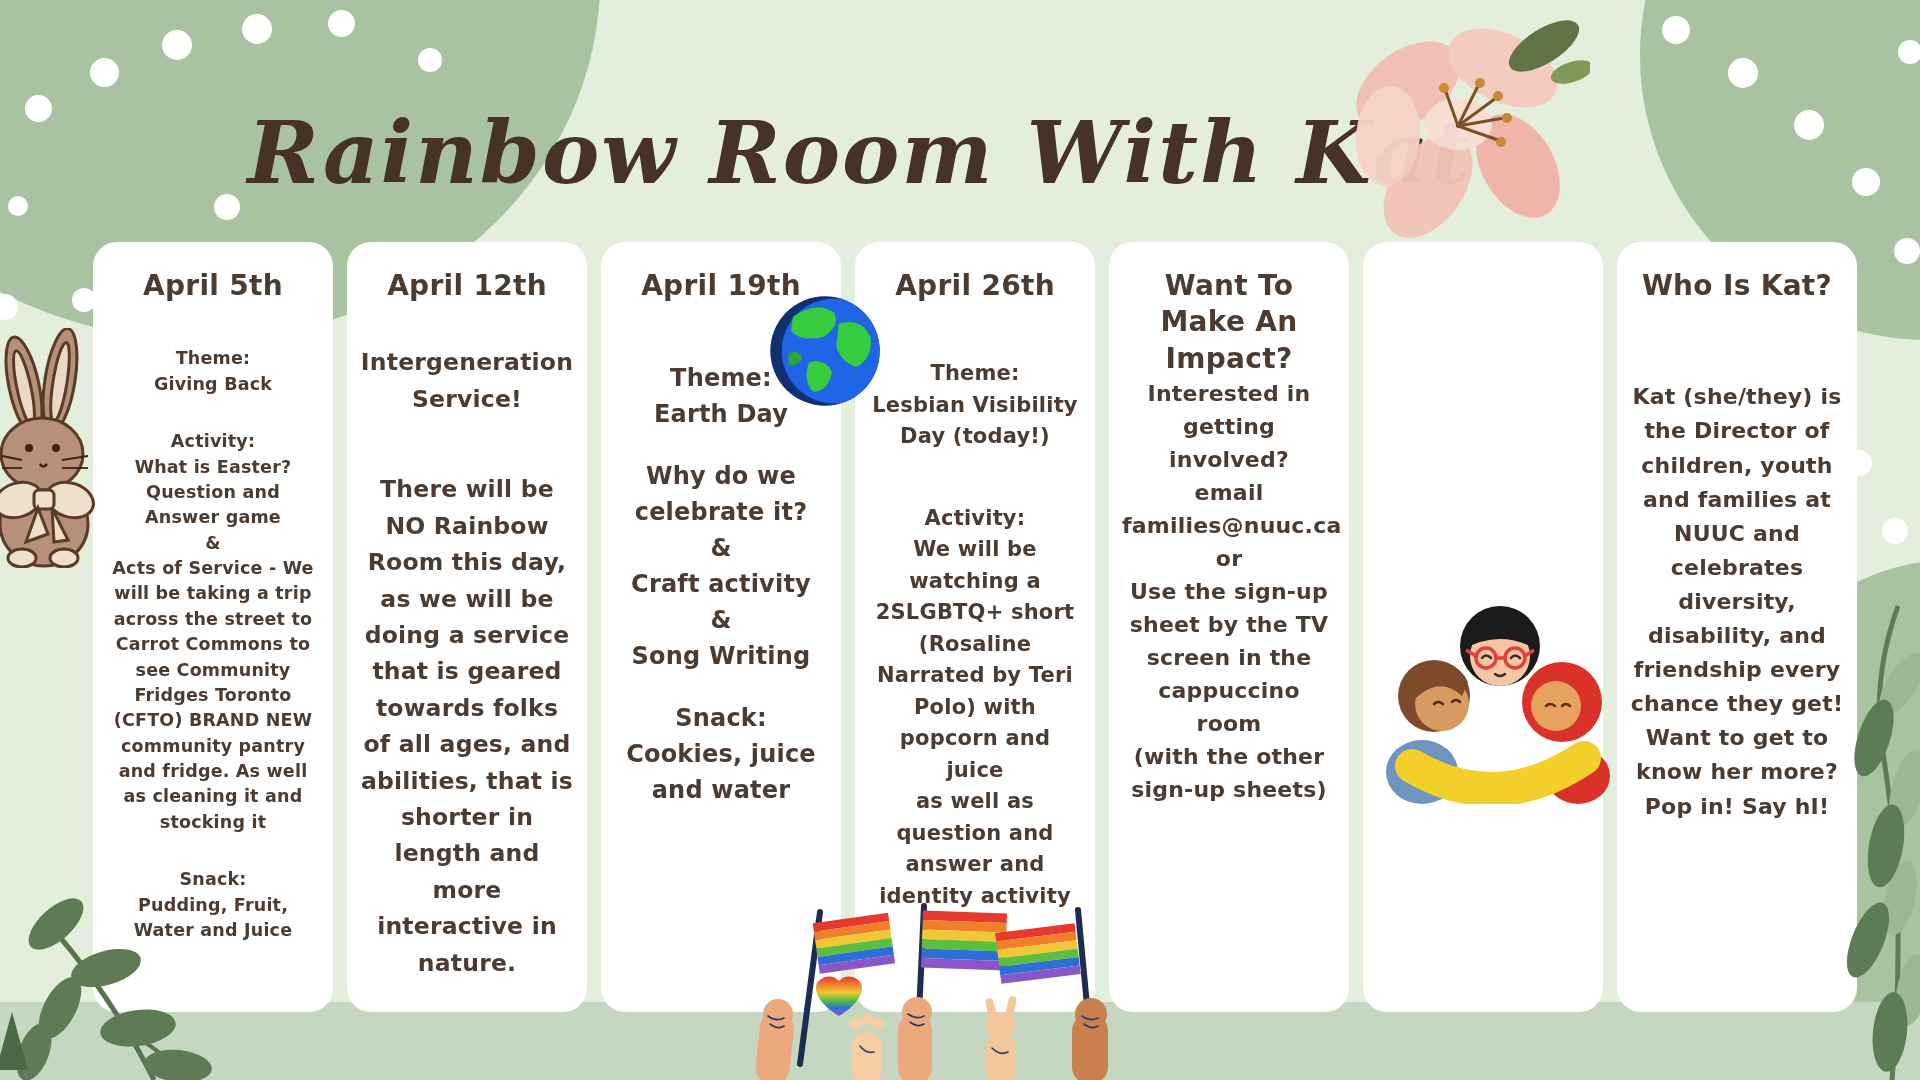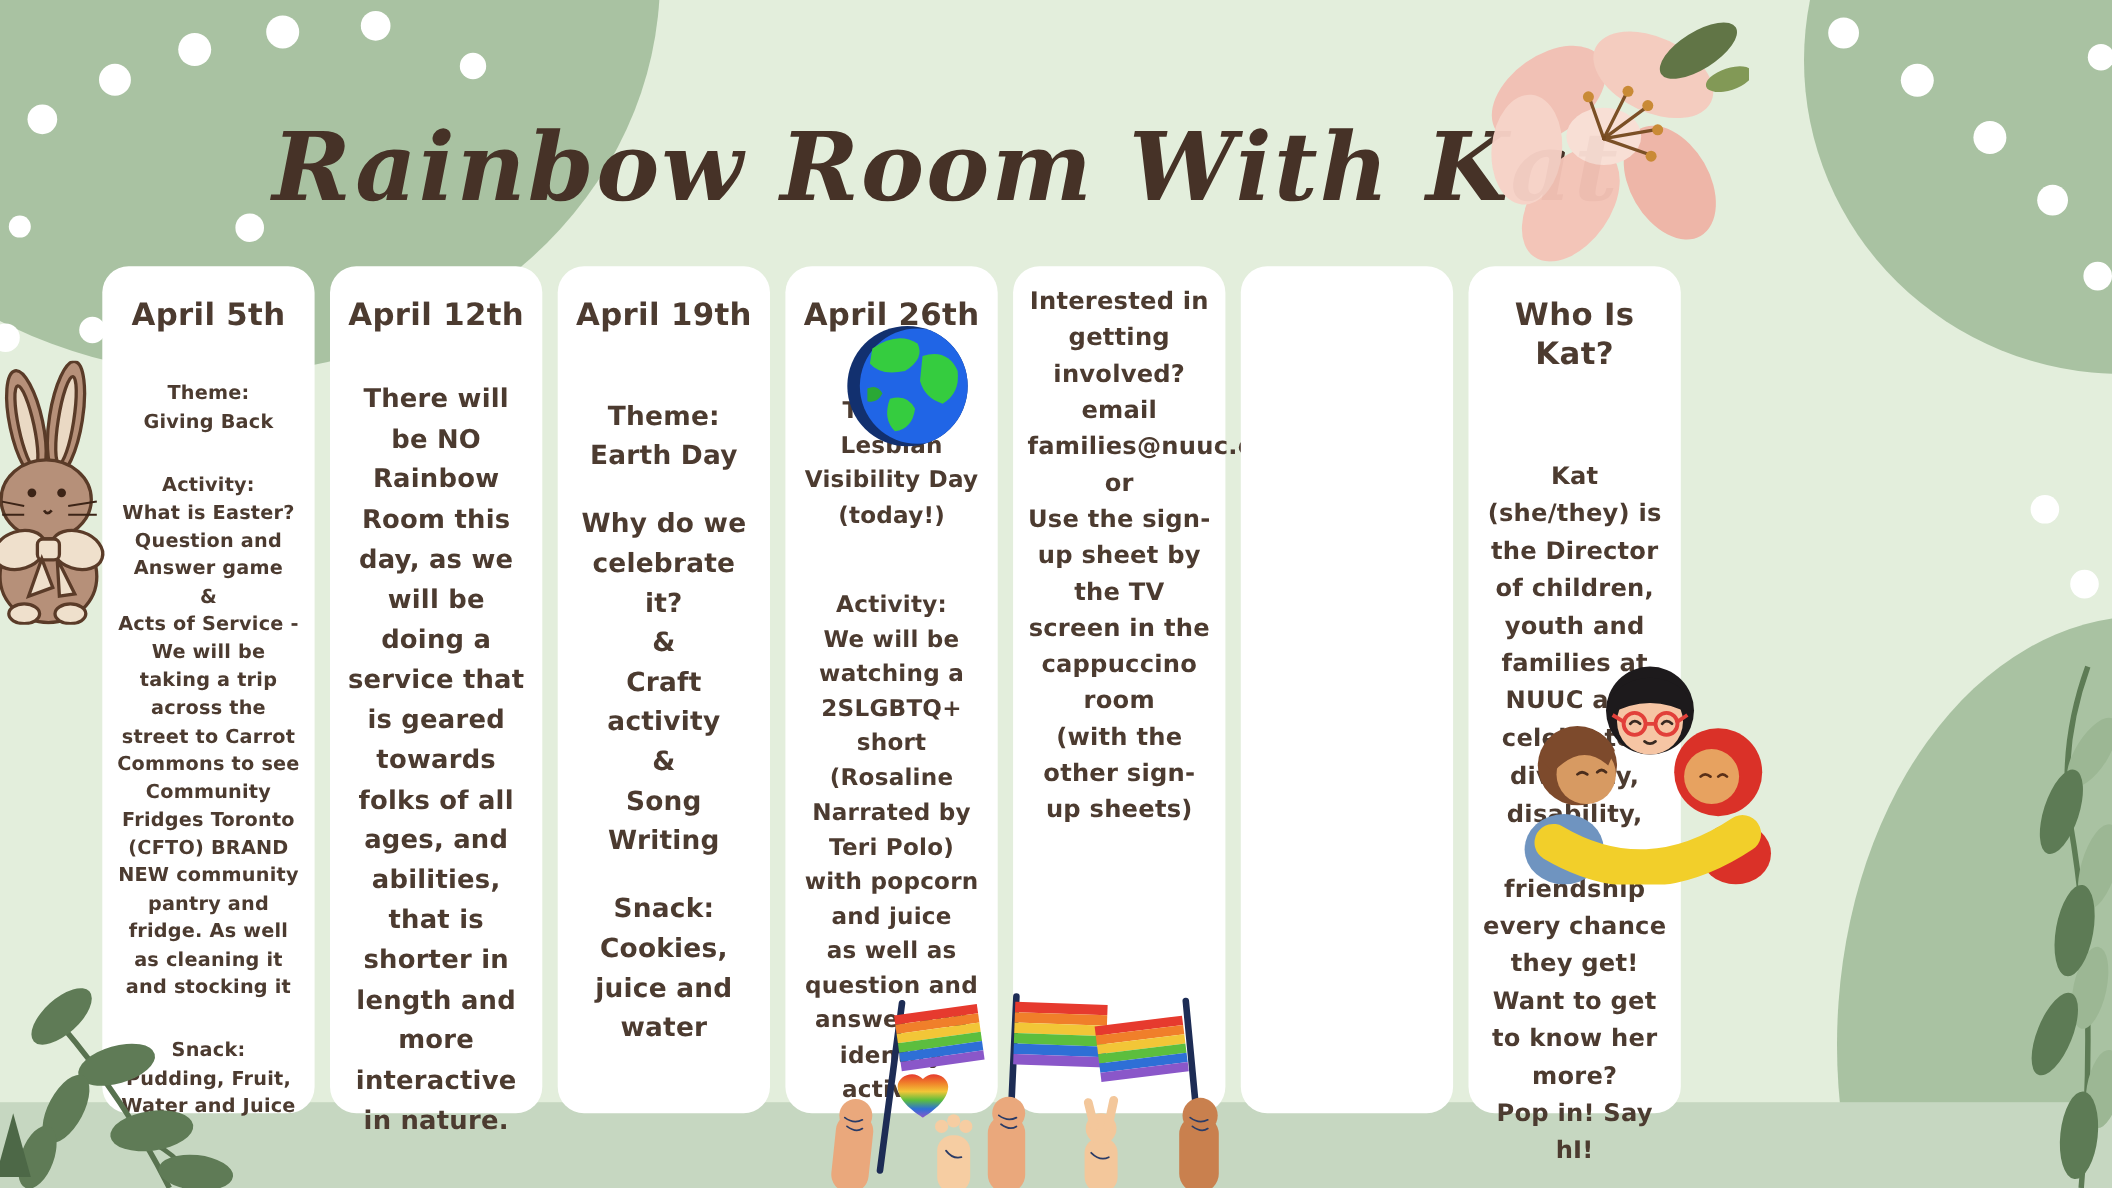--- a/index.html
+++ b/index.html
@@ -8,21 +8,21 @@
     background:#e3eedc;
     font-family:"DejaVu Sans","Liberation Sans",sans-serif;
     color:#4c3b30;
   }
   .abs{position:absolute;}
   .blob{position:absolute;background:#a9c2a2;border-radius:50%;z-index:0;}
   .band{position:absolute;left:0;top:1002px;width:1920px;height:78px;background:#c6d7c1;z-index:0;}
   .dot{position:absolute;background:#ffffff;border-radius:50%;z-index:1;}
   .cards{position:absolute;left:93px;top:242px;display:flex;gap:14px;z-index:2;}
   .card{
-    width:193px;height:770px;background:#ffffff;border-radius:24px;
+    width:240px;height:770px;background:#ffffff;border-radius:24px;
     padding:16px 13px;box-sizing:border-box;text-align:center;
   }
   .card h2{
     font-size:28px;margin:10px 0 0 0;font-weight:700;color:#4c3b30;
     white-space:pre-line;line-height:1.3;letter-spacing:.3px;
   }
   .sec{white-space:pre-line;font-weight:700;letter-spacing:.2px;}
   .c1 .sec{font-size:17.5px;line-height:1.45;margin-top:32px;}
   .c1 .sec.first{margin-top:42px;}
   .c2 .sec{font-size:23.5px;line-height:1.55;margin-top:40px;}
@@ -138,22 +138,22 @@
     <div class="sec">Activity:
 What is Easter?
 Question and Answer game
 &amp;
 Acts of Service - We will be taking a trip across the street to Carrot Commons to see Community Fridges Toronto (CFTO) BRAND NEW community pantry and fridge. As well as cleaning it and stocking it</div>
     <div class="sec">Snack:
 Pudding, Fruit, Water and Juice</div>
   </div>
   <div class="card c2">
     <h2>April 12th</h2>
+    <div class="sec">Intergeneration Service!</div>
     <div class="sec">There will be NO Rainbow Room this day, as we will be doing a service that is geared towards folks of all ages, and abilities, that is shorter in length and more interactive in nature.</div>
-    <div class="sec">Intergeneration Service!</div>
   </div>
   <div class="card c3">
     <h2>April 19th</h2>
     <div class="sec first">Theme:
 Earth Day</div>
     <div class="sec">Why do we celebrate it?
 &amp;
 Craft activity
 &amp;
 Song Writing</div>
@@ -163,20 +163,23 @@
   <div class="card c4">
     <h2>April 26th</h2>
     <div class="sec first">Theme:
 Lesbian Visibility Day (today!)</div>
     <div class="sec">Activity:
 We will be watching a 2SLGBTQ+ short (Rosaline
 Narrated by Teri Polo) with popcorn and juice
 as well as question and answer and identity activity</div>
   </div>
   <div class="card c5">
+    <h2>Want To
+Make An
+Impact?</h2>
     <div class="sec">Interested in getting involved?
 email
 families@nuuc.ca
 or
 Use the sign-up sheet by the TV screen in the cappuccino room
 (with the other sign-up sheets)</div>
   </div>
   <div class="card c6">
   </div>
   <div class="card c7">

